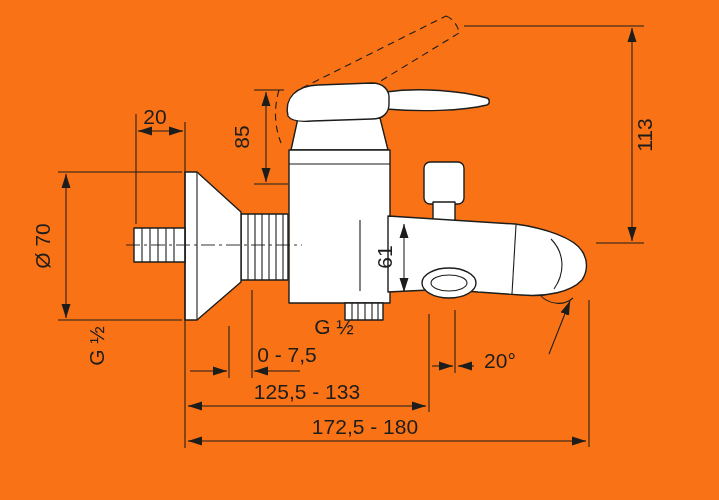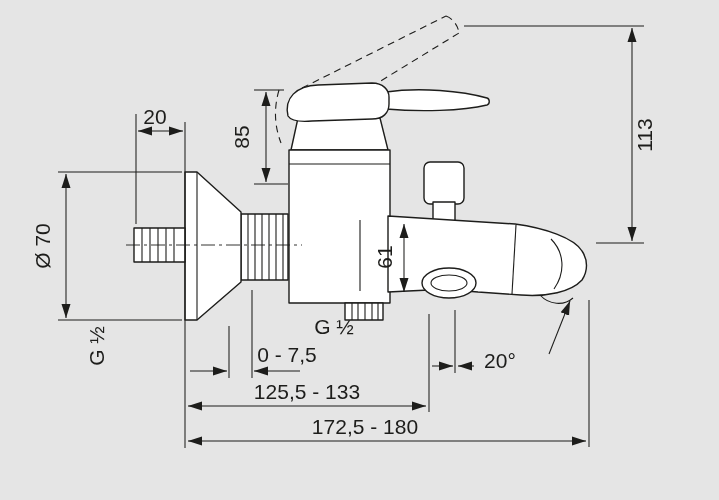--- a/index.html
+++ b/index.html
@@ -1,16 +1,16 @@
 <!DOCTYPE html>
 <html><head>
 <meta charset="utf-8">
 <style>
   html,body{margin:0;padding:0;background:#ffffff;}
-  .stage{position:relative;width:719px;height:500px;background:#e5e5e5;overflow:hidden;}
+  .stage{position:relative;width:719px;height:500px;background:#f97316;overflow:hidden;}
   svg{display:block;}
   .part{fill:#ffffff;stroke:#1d1d1b;stroke-width:1.4;stroke-linejoin:round;}
   .pline{fill:none;stroke:#1d1d1b;stroke-width:1.1;}
   .dim{fill:none;stroke:#1d1d1b;stroke-width:1.05;}
   .dashed{stroke-dasharray:7 5;}
   .cl{fill:none;stroke:#1d1d1b;stroke-width:0.9;stroke-dasharray:14 4 3 4;}
   text{font:21px "Liberation Sans", sans-serif;fill:#1d1d1b;}
 </style>
 </head>
 <body>

